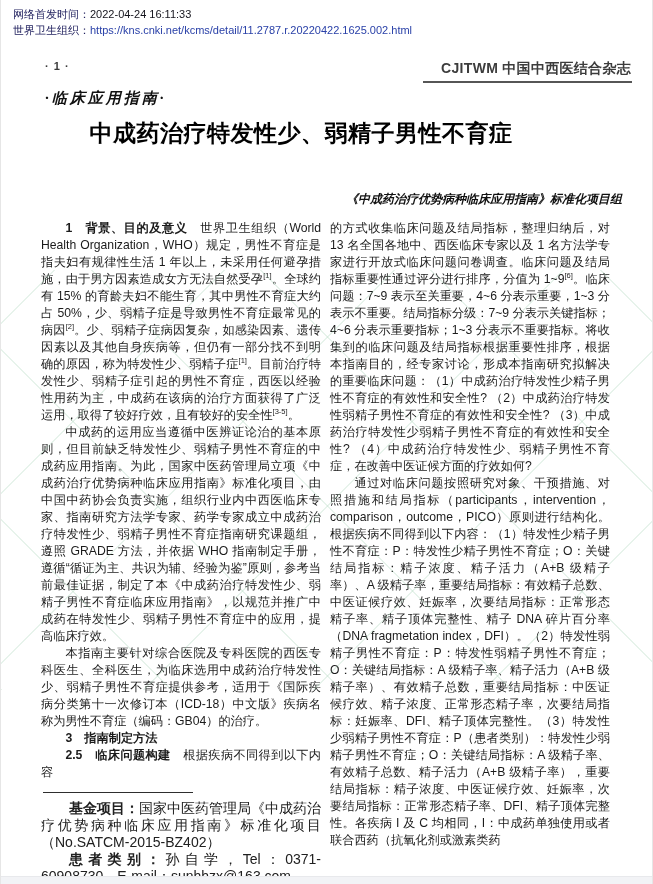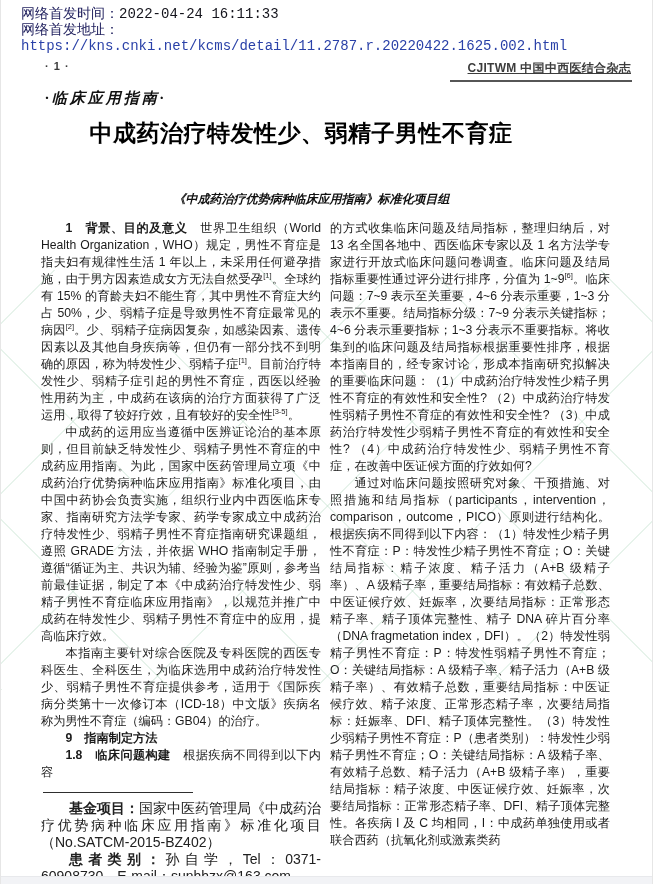--- a/index.html
+++ b/index.html
@@ -11,35 +11,35 @@
   
   .watermark{
     position:absolute;left:0;top:270px;width:653px;height:420px;pointer-events:none;z-index:3;
     background:
       repeating-linear-gradient(45deg, rgba(150,205,170,0.28) 0 1.4px, transparent 1.4px 120px),
       repeating-linear-gradient(-45deg, rgba(150,205,170,0.28) 0 1.4px, transparent 1.4px 120px);
     opacity:.8;
   }
   .bottom-strip{position:absolute;left:0;right:0;bottom:0;height:7px;background:#f2f3f6;border-top:1px solid #e8e9ec;z-index:4;}
 
-  .meta{position:absolute;top:6px;left:20px;z-index:2;font-family:Liberation Mono, monospace;font-size:14px;line-height:16px;}
+  .meta{position:absolute;top:6px;left:12px;z-index:2;font-family:Liberation Sans, sans-serif;font-size:11px;line-height:16px;}
   .meta .lbl{color:#22225f;}
   .meta .val{color:#14141c;}
   .meta .url{color:#2a41a8;cursor:pointer;margin-top:48px;}
 
   .page-head{position:absolute;top:60px;left:44px;width:587px;display:flex;justify-content:space-between;align-items:flex-start;z-index:2;}
   .page-num{font-size:11px;font-weight:bold;color:#3a3a3a;letter-spacing:1px;}
-  .journal{font-size:12px;font-weight:bold;color:#3c3c3c;border-bottom:2px solid #565656;padding:0 1px 3px 18px;letter-spacing:.3px;text-decoration:underline;}
+  .journal{font-size:14px;font-weight:bold;color:#3c3c3c;border-bottom:2px solid #565656;padding:0 1px 3px 18px;letter-spacing:.3px;}
 
   .column-label{position:absolute;top:89px;left:44px;z-index:2;font-family:"Liberation Serif",serif;
     font-style:italic;font-weight:600;font-size:15px;letter-spacing:3px;color:#111;}
 
   .title{position:absolute;top:118px;left:0;width:600px;text-align:center;z-index:2;
     font-weight:bold;font-size:23px;line-height:31px;color:#000;letter-spacing:.5px;}
-  .author{position:absolute;top:191px;left:0;width:621px;text-align:center;z-index:2;
+  .author{position:absolute;top:191px;left:0;width:621px;text-align:right;z-index:2;
     font-family:"Liberation Serif",serif;font-style:italic;font-weight:bold;font-size:12px;color:#111;}
 
   .body-wrap{position:absolute;top:220px;left:40px;width:574px;display:flex;gap:9px;z-index:2;
     font-size:12.2px;line-height:17px;text-align:justify;color:#1b1b1b;}
   .col{width:280px;}
   .col p{margin:0;}
   .col p.ind{text-indent:2em;}
   .col b{font-weight:bold;}
   sup{font-size:0.62em;vertical-align:super;line-height:0;}
 
@@ -51,21 +51,21 @@
 </head>
 <body>
 
 <div class="page">
 
   <div class="meta">
     <div>
       <span class="lbl">网络首发时间：</span><span class="val">2022-04-24 16:11:33</span>
     </div>
     <div>
-      <span class="lbl">网络首发地址：</span><span class="url">https://kns.cnki.net/kcms/detail/11.2787.r.20220422.1625.002.html</span>
+      <span class="lbl">世界卫生组织：</span><span class="url">https://kns.cnki.net/kcms/detail/11.2787.r.20220422.1625.002.html</span>
     </div>
   </div>
 
   <div class="page-head">
     <span class="page-num">· 1 ·</span>
     <span class="journal">CJITWM 中国中西医结合杂志</span>
   </div>
 
   <div class="column-label">·临床应用指南·</div>
 
@@ -74,22 +74,22 @@
   </div>
 
   <div class="author">《中成药治疗优势病种临床应用指南》标准化项目组</div>
 
   <div class="body-wrap">
     <div class="col">
 
       <p class="ind"><b>1　背景、目的及意义</b><span>　世界卫生组织（World Health Organization，WHO）规定，男性不育症是指夫妇有规律性生活 1 年以上，未采用任何避孕措施，由于男方因素造成女方无法自然受孕</span><sup>[1]</sup><span>。全球约有 15% 的育龄夫妇不能生育，其中男性不育症大约占 50%，少、弱精子症是导致男性不育症最常见的病因</span><sup>[2]</sup><span>。少、弱精子症病因复杂，如感染因素、遗传因素以及其他自身疾病等，但仍有一部分找不到明确的原因，称为特发性少、弱精子症</span><sup>[1]</sup><span>。目前治疗特发性少、弱精子症引起的男性不育症，西医以经验性用药为主，中成药在该病的治疗方面获得了广泛运用，取得了较好疗效，且有较好的安全性</span><sup>[3-5]</sup><span>。</span></p>
         <p class="ind"><span>中成药的运用应当遵循中医辨证论治的基本原则，但目前缺乏特发性少、弱精子男性不育症的中成药应用指南。为此，国家中医药管理局立项《中成药治疗优势病种临床应用指南》标准化项目，由中国中药协会负责实施，组织行业内中西医临床专家、指南研究方法学专家、药学专家成立中成药治疗特发性少、弱精子男性不育症指南研究课题组，遵照 GRADE 方法，并依据 WHO 指南制定手册，遵循“循证为主、共识为辅、经验为鉴”原则，参考当前最佳证据，制定了本《中成药治疗特发性少、弱精子男性不育症临床应用指南》，以规范并推广中成药在特发性少、弱精子男性不育症中的应用，提高临床疗效。</span></p>
         <p class="ind"><span>本指南主要针对综合医院及专科医院的西医专科医生、全科医生，为临床选用中成药治疗特发性少、弱精子男性不育症提供参考，适用于《国际疾病分类第十一次修订本（ICD-18）中文版》疾病名称为男性不育症（编码：GB04）的治疗。</span></p>
-        <p class="ind"><b>9　指南制定方法</b></p>
-        <p class="ind"><b>1.8　临床问题构建</b><span>　根据疾病不同得到以下内容</span></p>
+        <p class="ind"><b>3　指南制定方法</b></p>
+        <p class="ind"><b>2.5　临床问题构建</b><span>　根据疾病不同得到以下内容</span></p>
         <div class="footnote">
         <hr class="footnote-rule">
         <div>
             <p><b>基金项目：</b><span>国家中医药管理局《中成药治疗优势病种临床应用指南》标准化项目（No.SATCM-2015-BZ402）</span></p>
             <p><b>患者类别：</b><span>孙自学，Tel：0371-60908730，E-mail：sunhhzx@163.com</span></p>
             <p><span>DOI：10. 8527/j. cjim. 20220323. 103</span></p>
           </div>
       </div>
     </div>
     <div class="col">

